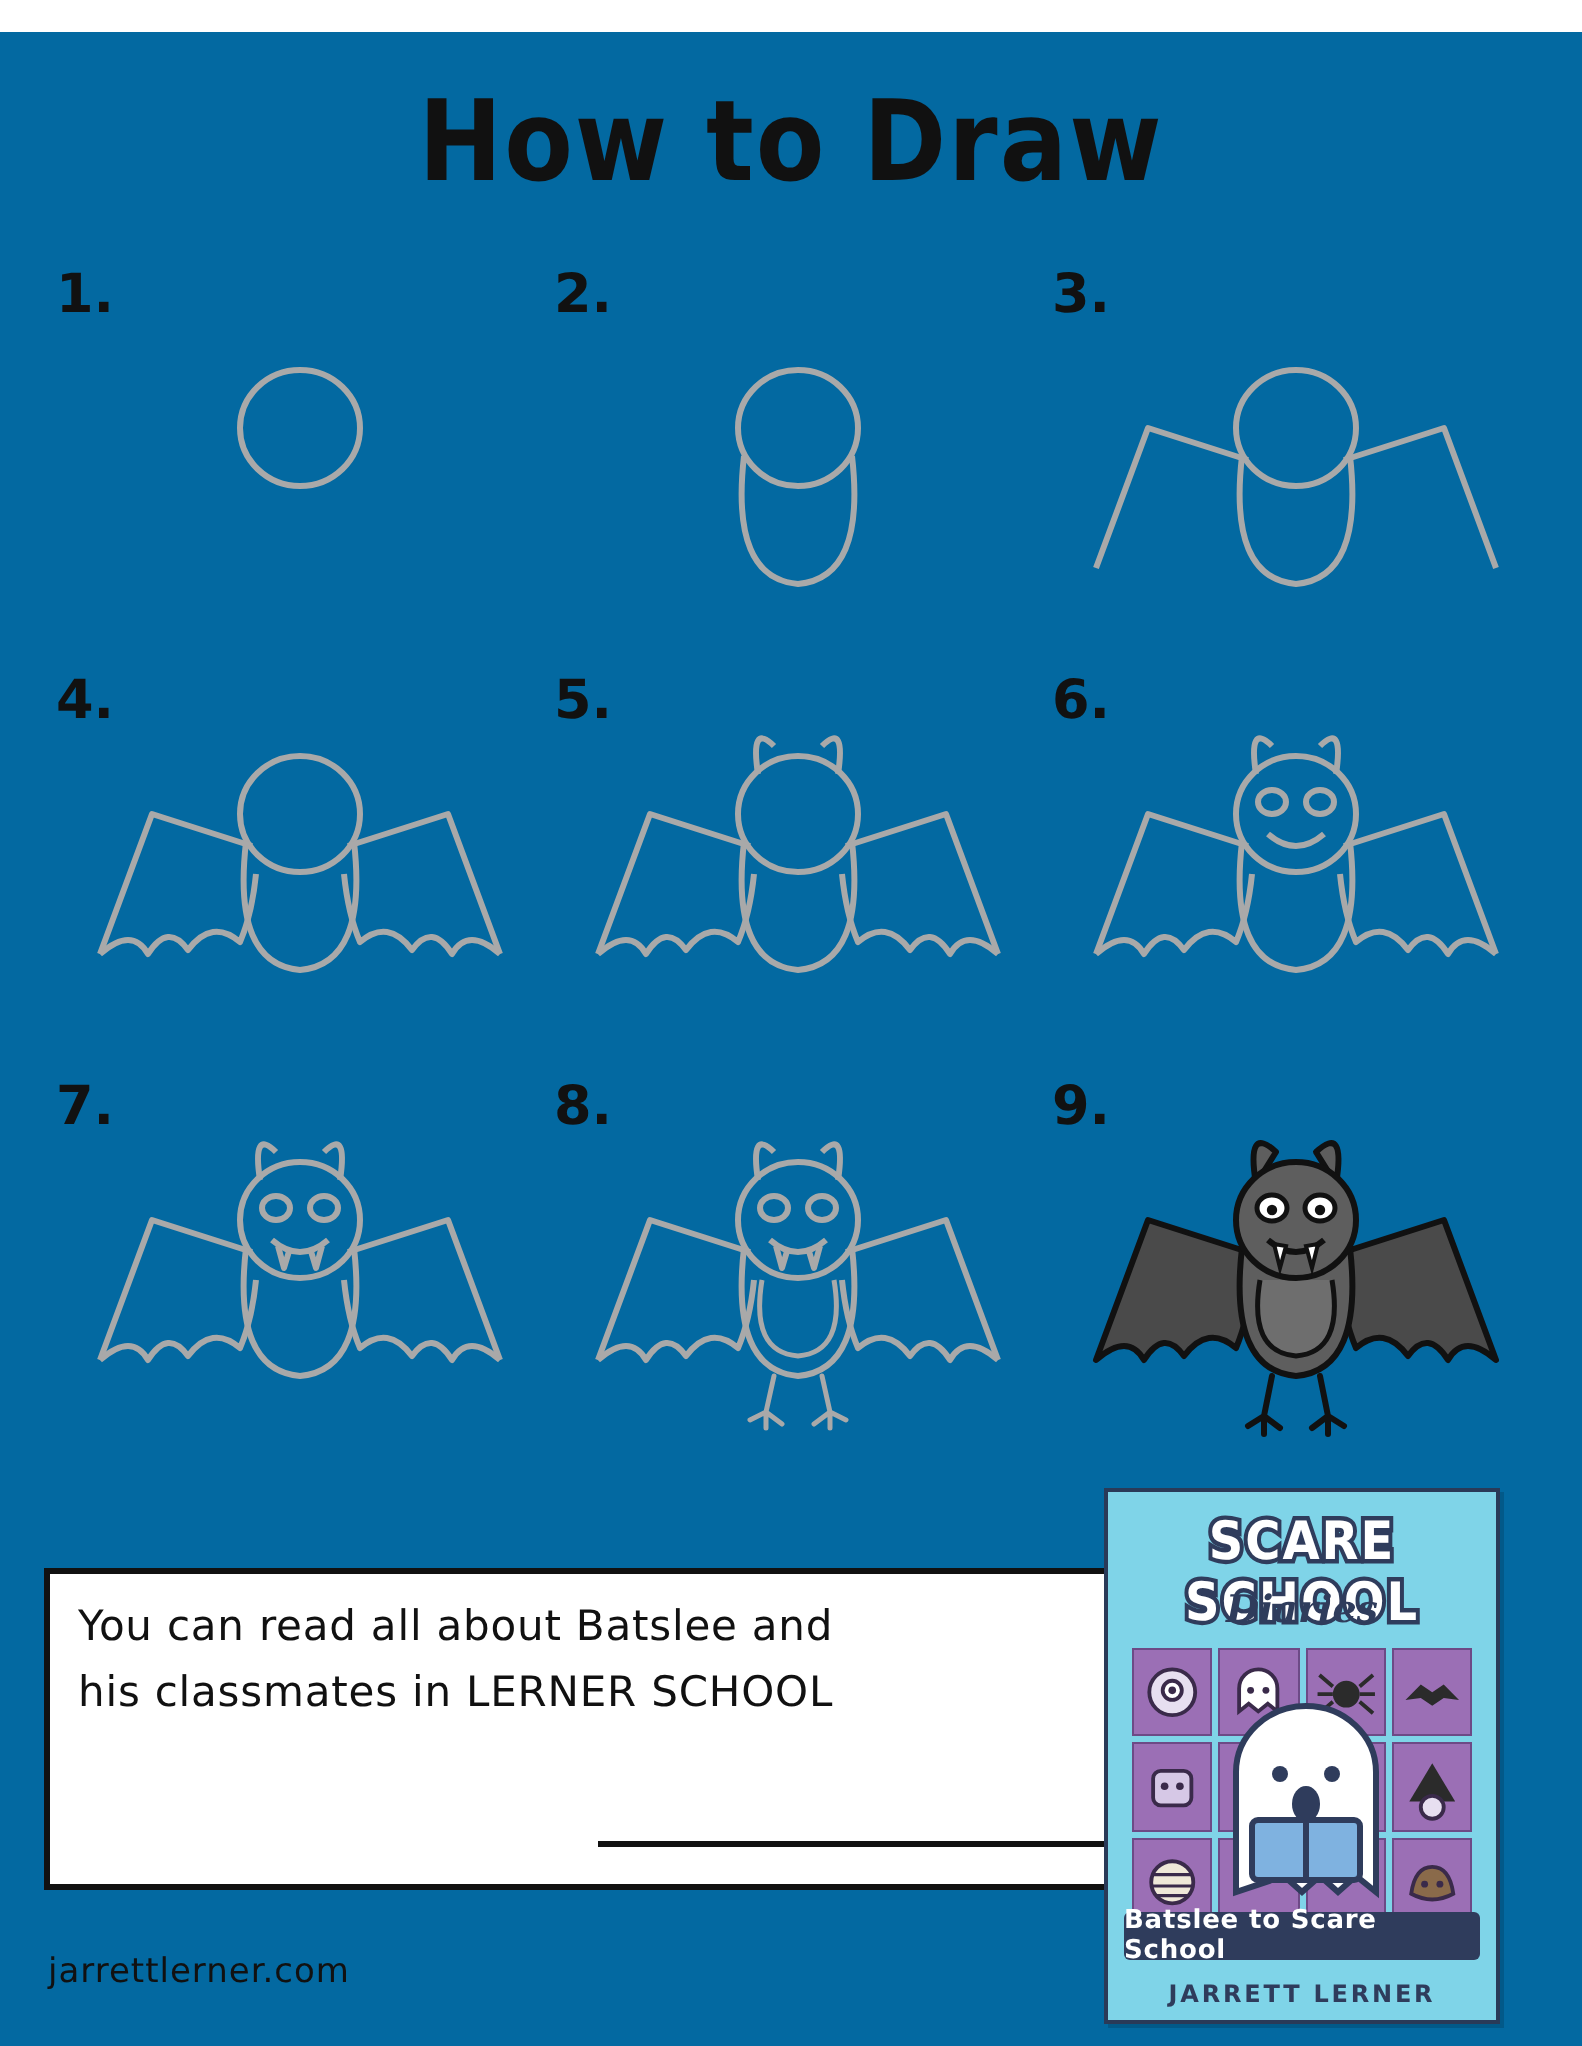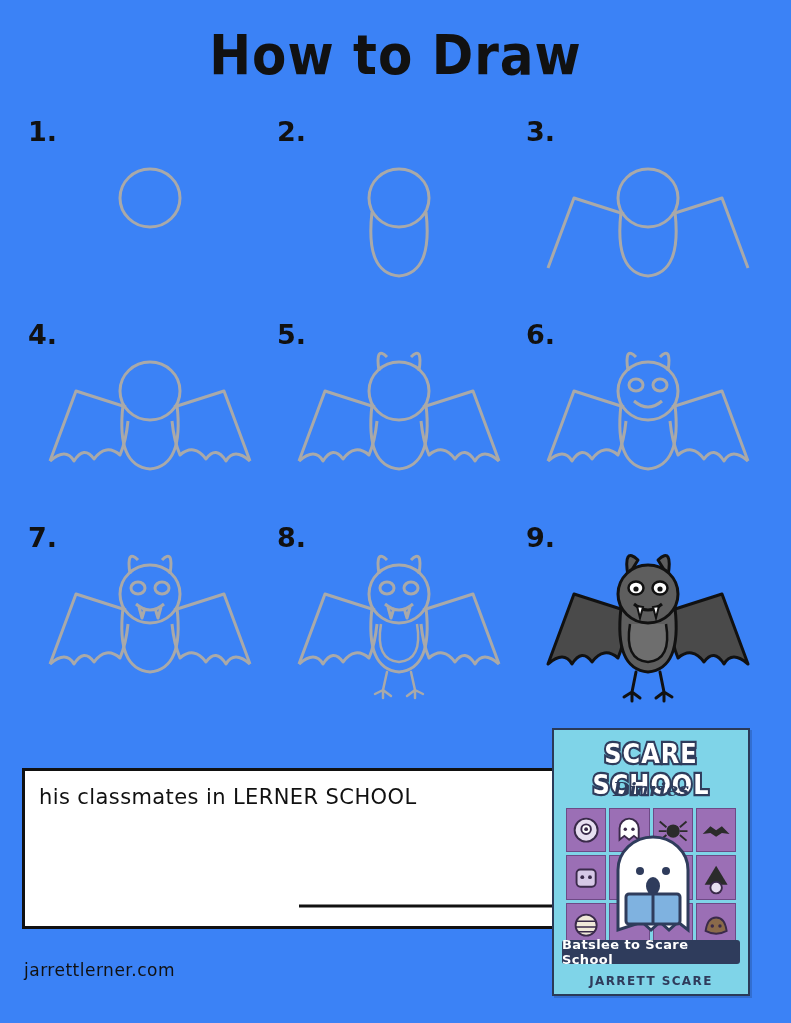--- a/index.html
+++ b/index.html
@@ -10,21 +10,22 @@
   body {
     width: 791px;
     height: 1023px;
     position: relative;
     font-family: "DejaVu Sans", sans-serif;
     overflow: hidden;
   }
   .page {
     position: absolute;
     inset: 0;
-    background: #3b82f6;
+    background: #0369a1;
+    margin-top: 16px;
   }
 
   
   .header {
     position: absolute;
     top: 18px;
     left: 0;
     width: 791px;
     height: 74px;
     display: flex;
@@ -370,20 +371,21 @@
         <path d="M114 90 Q128 102 142 90" fill="none" stroke="#111" stroke-width="3"></path>
         <path d="M117 92 L120 104 L123 93 Z" fill="#ffffff" stroke="#111" stroke-width="2"></path>
         <path d="M133 93 L136 104 L139 92 Z" fill="#ffffff" stroke="#111" stroke-width="2"></path>
       </svg>
     </div>
 
   </div>
 
   <div class="note-box">
     <div class="note-text">
+      <div>You can read all about Batslee and</div>
       <div>his classmates in LERNER SCHOOL</div>
     </div>
     <svg class="arrow" viewBox="0 0 300 14">
       <line x1="2" y1="7" x2="282" y2="7" stroke="#111" stroke-width="3"></line>
       <path d="M282 1 L296 7 L282 13 Z" fill="#111"></path>
     </svg>
   </div>
 
   <div class="book">
     <div class="book-title">SCARE SCHOOL</div>
@@ -454,18 +456,18 @@
       <circle cx="34" cy="45" r="4" fill="#2f3c5c"></circle>
       <circle cx="60" cy="45" r="4" fill="#2f3c5c"></circle>
       <ellipse cx="47" cy="60" rx="7" ry="9" fill="#2f3c5c"></ellipse>
       <rect x="20" y="68" width="54" height="30" rx="3" fill="#7fb2e0" stroke="#2f3c5c" stroke-width="3"></rect>
       <line x1="47" y1="68" x2="47" y2="98" stroke="#2f3c5c" stroke-width="3"></line>
     </svg>
 
     <div class="book-banner">
       <span>Batslee to Scare School</span>
     </div>
-    <div class="book-author">JARRETT SCARE</div>
+    <div class="book-author">JARRETT LERNER</div>
   </div>
 
   <div class="footer">jarrettlerner.com</div>
 
 </div>
 
 </body></html>

